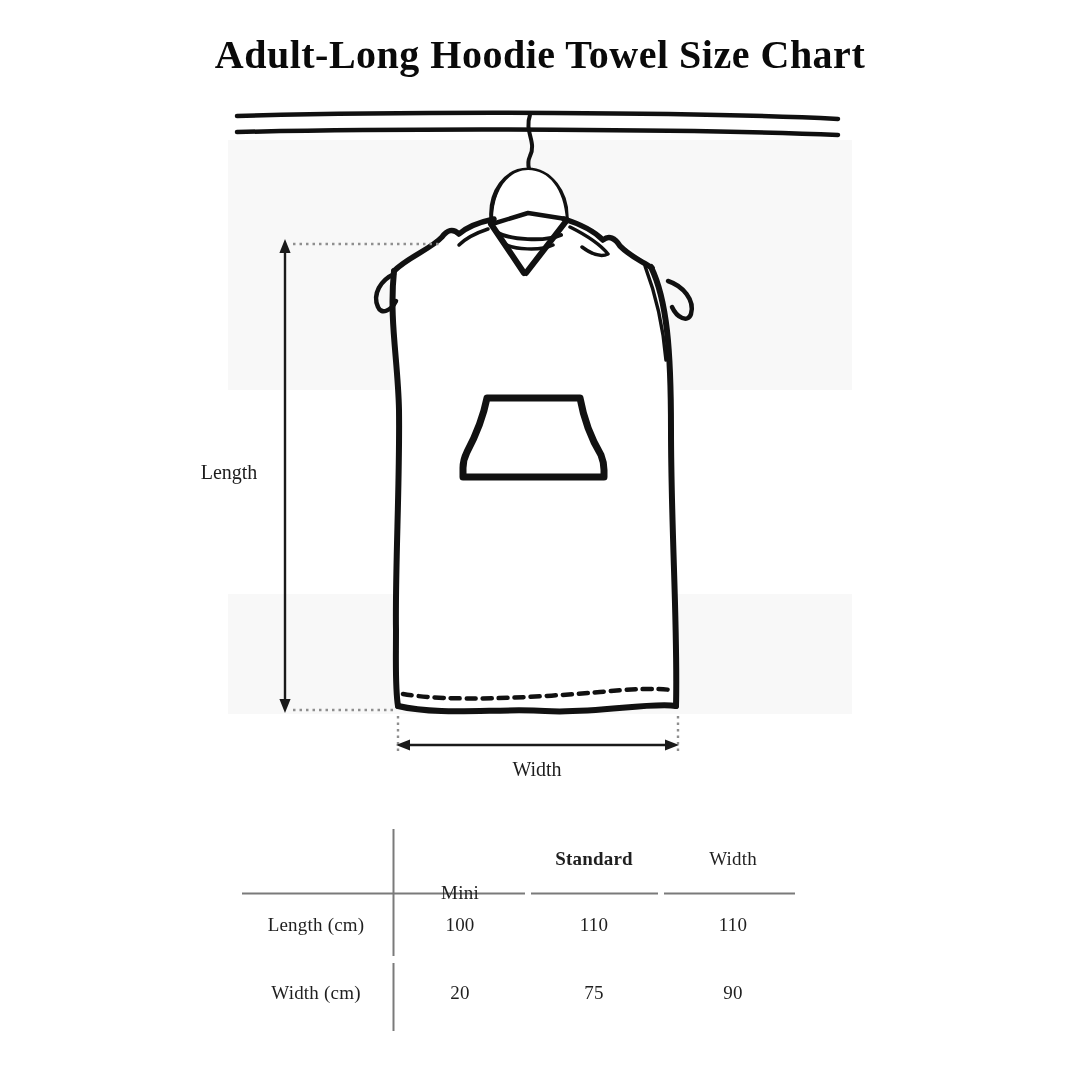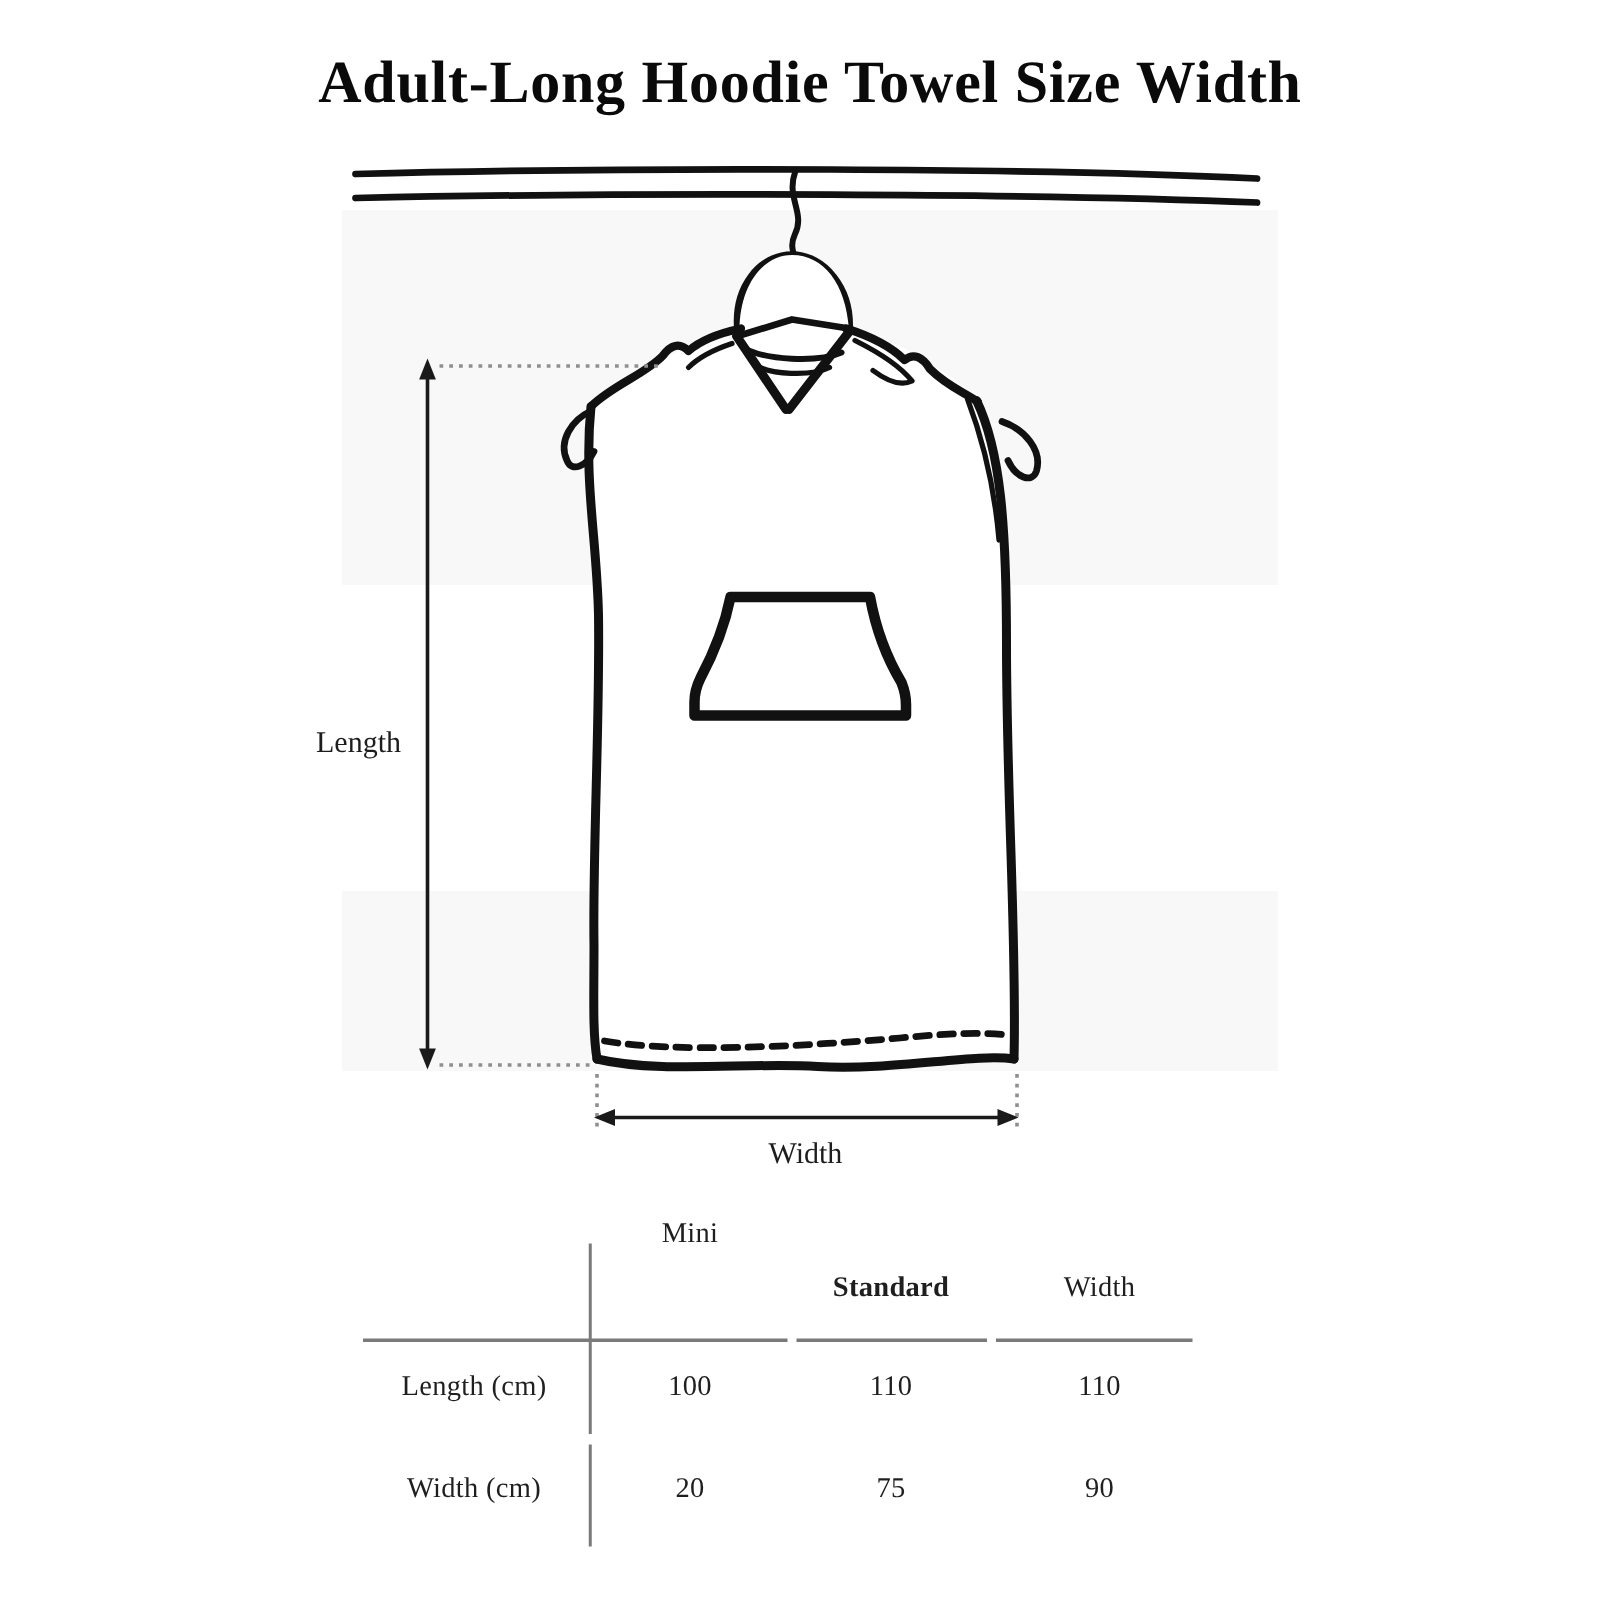--- a/index.html
+++ b/index.html
@@ -9,43 +9,43 @@
   }
   .page-title{
     position:absolute;top:30px;left:0;width:1080px;height:50px;
     text-align:center;font-size:40px;font-weight:700;color:#0a0a0a;
     letter-spacing:0.5px;line-height:50px;
   }
   .art{position:absolute;top:0;left:0;}
   .measure-label{
     position:absolute;font-size:20px;line-height:30px;text-align:center;color:#1d1d1d;
   }
-  .length-label{left:179px;top:457px;width:120px;margin-top:23px;}
+  .length-label{left:169px;top:457px;width:120px;}
   .width-label{left:477px;top:754px;width:120px;}
   .cell{
     position:absolute;text-align:center;font-size:19px;line-height:28px;color:#1f1f1f;
     letter-spacing:0.2px;
   }
   .th{height:28px;}
-  .th-mini{left:395px;top:809px;width:130px;}
+  .th-mini{left:395px;top:879px;width:130px;}
   .th-standard{left:529px;top:845px;width:130px;font-weight:bold;}
   .th-maxi{left:666px;top:845px;width:134px;}
   .r1{top:911px;}
   .r2{top:979px;}
   .row-label{left:238px;width:156px;}
   .c1{left:395px;width:130px;text-align:center;}
   .c2{left:529px;width:130px;}
   .c3{left:666px;width:134px;}
 </style>
 </head>
 <body>
 
 <div class="canvas">
 
-  <div class="page-title">Adult-Long Hoodie Towel Size Width</div>
+  <div class="page-title">Adult-Long Hoodie Towel Size Chart</div>
 
   <svg class="art" width="1080" height="1080" viewBox="0 0 1080 1080" fill="none" stroke-linecap="round" stroke-linejoin="round" aria-hidden="true">
 
     <g>
       <rect x="228" y="140" width="624" height="250" fill="#f8f8f8"></rect>
       <rect x="228" y="594" width="624" height="120" fill="#f8f8f8"></rect>
     </g>
 
     <g stroke="#111111" stroke-width="4.5">
       <path d="M 237 116 C 420 111 700 112 838 119"></path>

